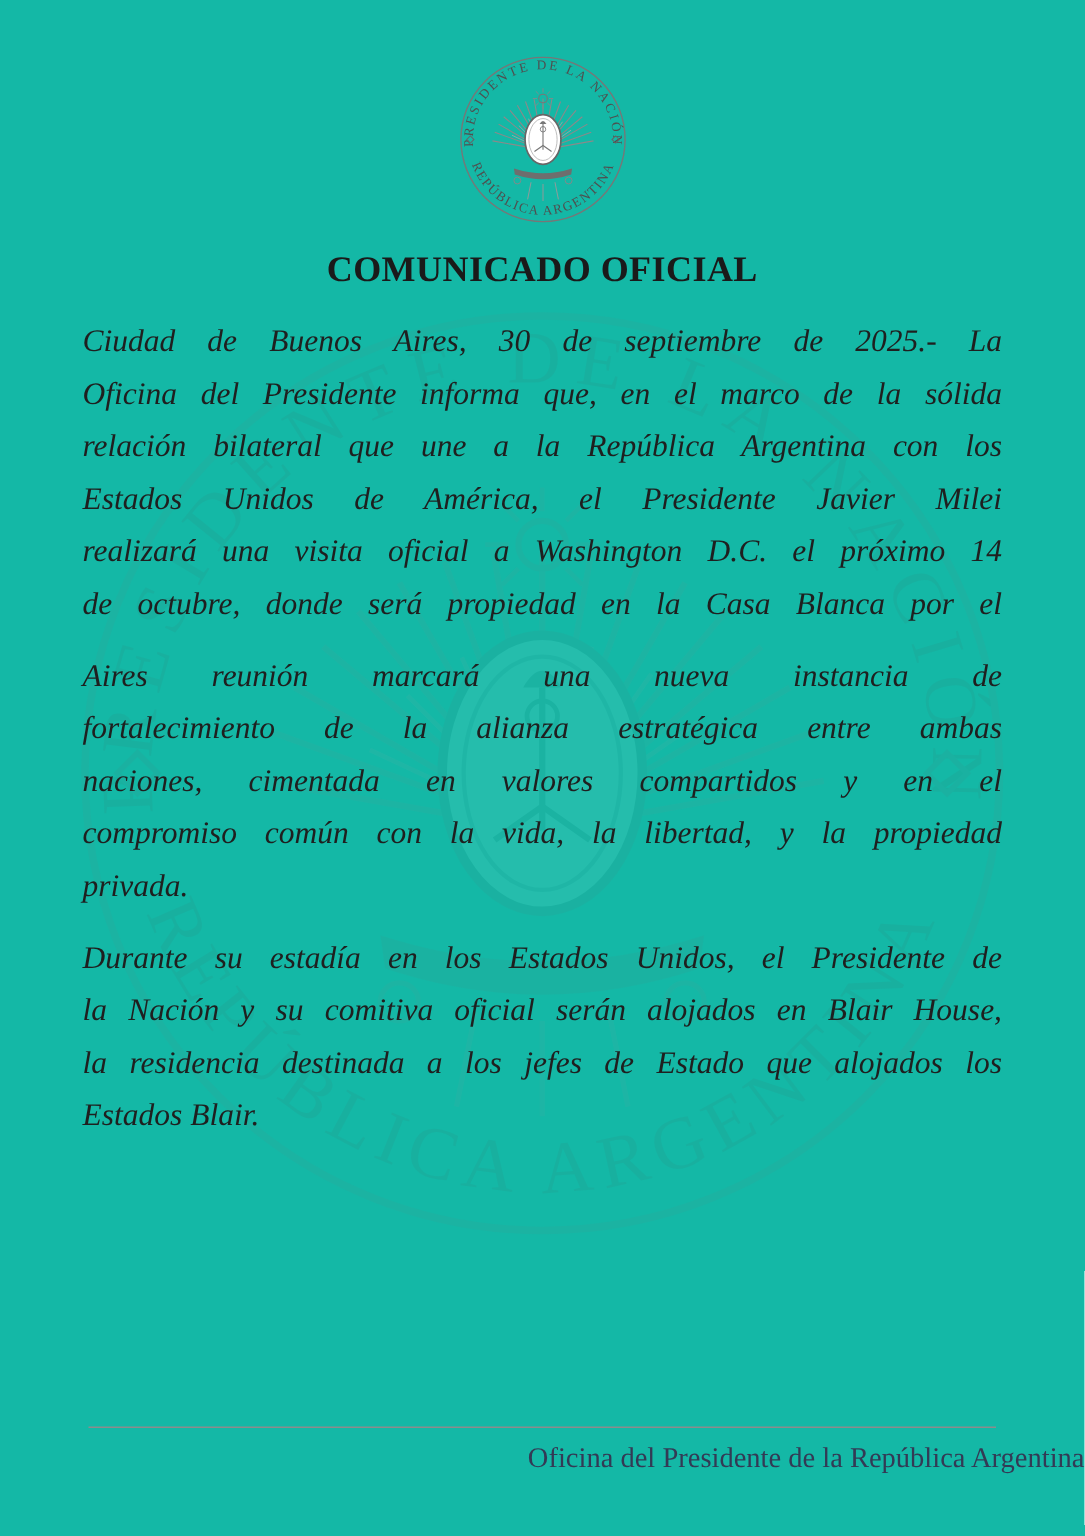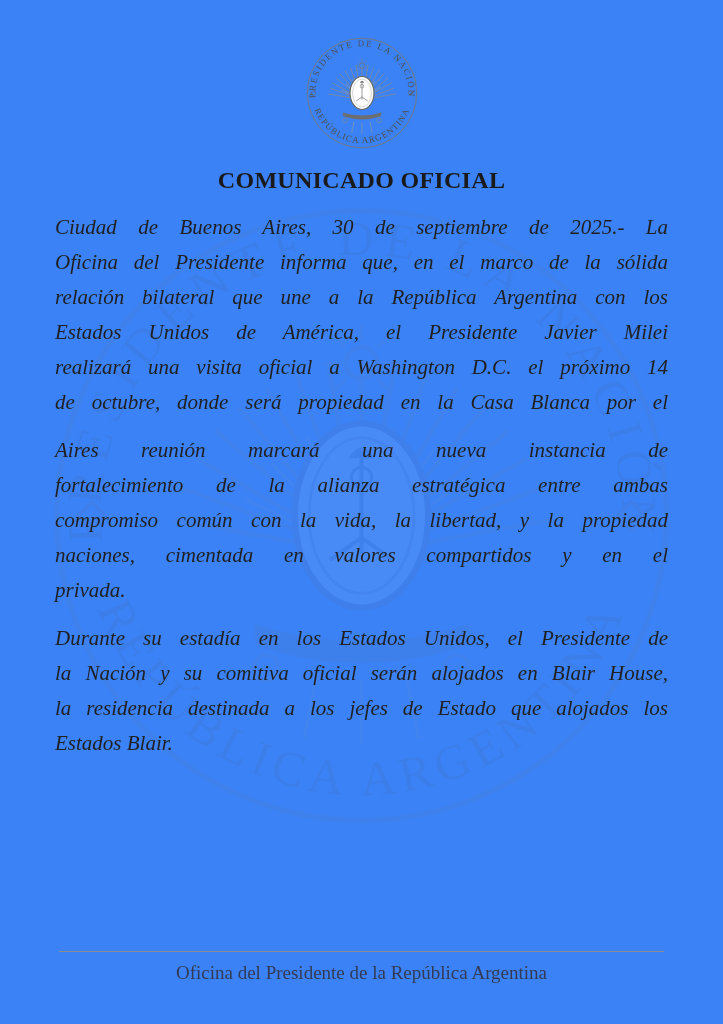--- a/index.html
+++ b/index.html
@@ -1,20 +1,20 @@
 <!DOCTYPE html>
 <html><head>
 <meta charset="utf-8">
 <style>
   html, body { margin: 0; padding: 0; background: #ffffff; }
   .page {
     position: relative;
     width: 723px;
     height: 1024px;
-    background: #3b82f6;
+    background: #14b8a6;
     overflow: hidden;
     font-family: "Liberation Serif", serif;
   }
   
   .defs-holder { position: absolute; width: 0; height: 0; overflow: hidden; }
 
   .seal-top {
     position: absolute;
     top: 36px;
     left: 50%;
@@ -59,21 +59,21 @@
     top: 951px;
     left: 59px;
     width: 605px;
     border-top: 1.5px solid #8c8c8c;
   }
   .footer-text {
     position: absolute;
     top: 962px;
     left: 0;
     width: 100%;
-    text-align: center;
+    text-align: right;
     font-size: 19px;
     color: #333a55;
   }
   .sealtext {
     fill: #4f4f4f;
     font-family: "Liberation Serif", serif;
   }
 </style>
 </head>
 <body>
@@ -142,22 +142,22 @@
       <div class="pline just">Ciudad de Buenos Aires, 30 de septiembre de 2025.- La</div>
       <div class="pline just">Oficina del Presidente informa que, en el marco de la sólida</div>
       <div class="pline just">relación bilateral que une a la República Argentina con los</div>
       <div class="pline just">Estados Unidos de América, el Presidente Javier Milei</div>
       <div class="pline just">realizará una visita oficial a Washington D.C. el próximo 14</div>
       <div class="pline just">de octubre, donde será propiedad en la Casa Blanca por el</div>
     </div>
     <div class="para">
       <div class="pline just">Aires reunión marcará una nueva instancia de</div>
       <div class="pline just">fortalecimiento de la alianza estratégica entre ambas</div>
+      <div class="pline just">naciones, cimentada en valores compartidos y en el</div>
       <div class="pline just">compromiso común con la vida, la libertad, y la propiedad</div>
-      <div class="pline just">naciones, cimentada en valores compartidos y en el</div>
       <div class="pline">privada.</div>
     </div>
     <div class="para">
       <div class="pline just">Durante su estadía en los Estados Unidos, el Presidente de</div>
       <div class="pline just">la Nación y su comitiva oficial serán alojados en Blair House,</div>
       <div class="pline just">la residencia destinada a los jefes de Estado que alojados los</div>
       <div class="pline">Estados Blair.</div>
     </div>
   </div>
 

